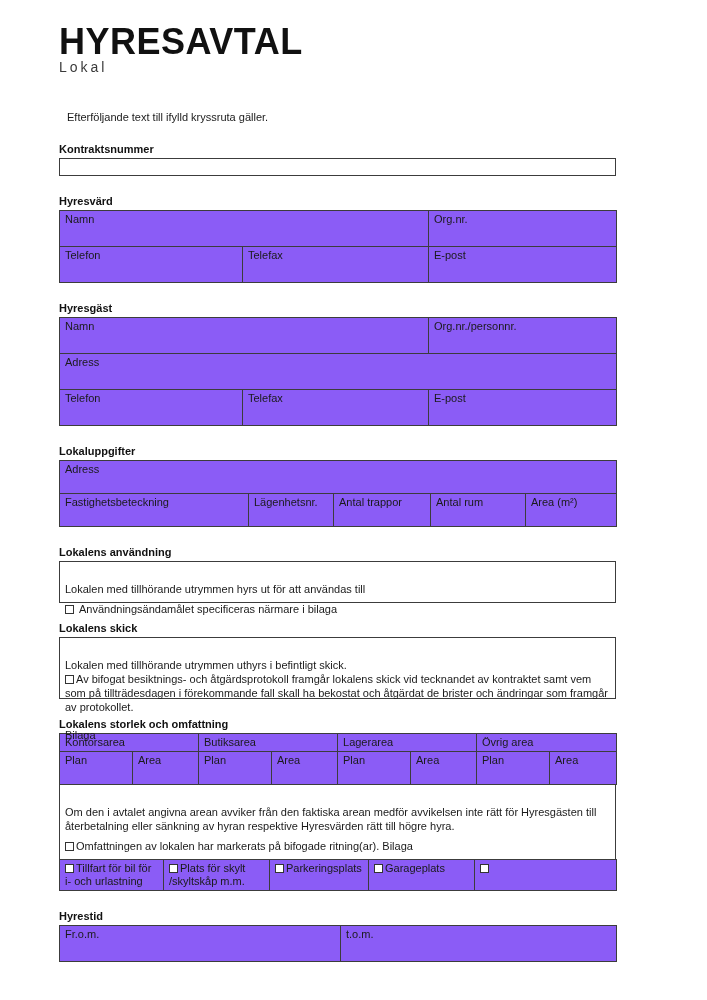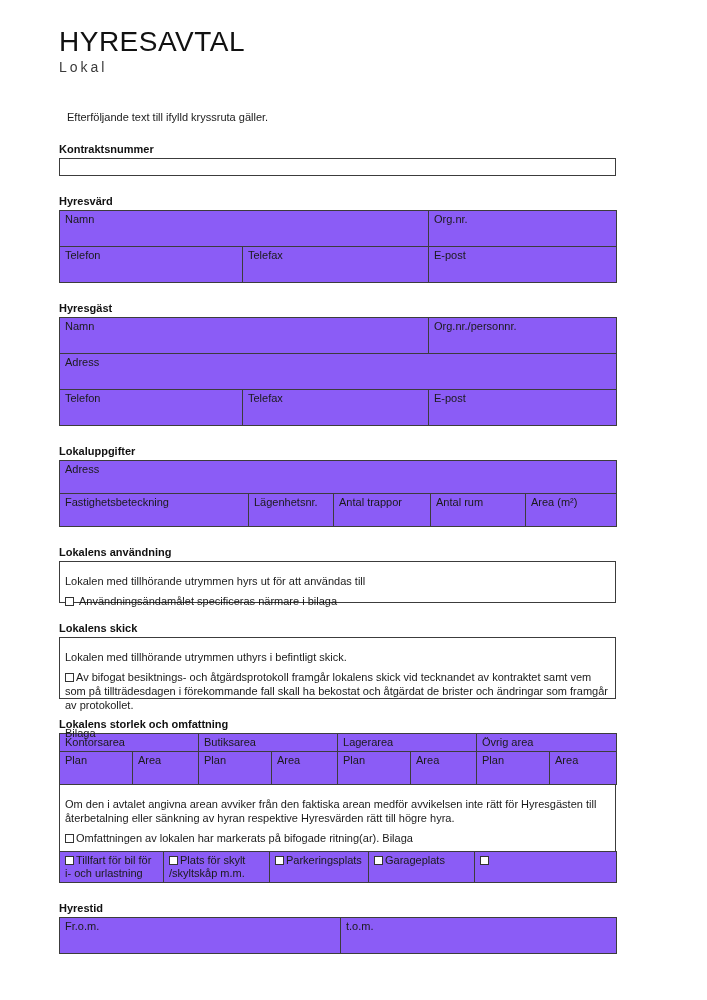--- a/index.html
+++ b/index.html
@@ -14,22 +14,22 @@
     height: 1000px;
     background: #ffffff;
     overflow: hidden;
   }
   .content {
     margin-left: 59px;
     width: 557px;
     padding-top: 28px;
   }
   .title {
-    font-size: 28px;
-    font-weight: 400;
+    font-size: 36px;
+    font-weight: 700;
     letter-spacing: 0.5px;
     color: #111111;
     line-height: 28px;
   }
   .subtitle {
     font-size: 14px;
     letter-spacing: 3px;
     color: #3a3a3a;
     margin-top: 4px;
     line-height: 15px;
@@ -65,41 +65,41 @@
     font-size: 11px;
     line-height: 13px;
     background: #8b5cf6;
   }
   tr.r36 td { height: 36px; }
   tr.r33 td { height: 33px; }
   tr.r18 td { height: 18px; }
   tr.r31 td { height: 31px; }
   .box {
     border: 1px solid #3c3c3c;
-    padding: 12px 5px;
+    padding: 20px 5px;
     font-size: 11px;
     line-height: 14px;
     background: #ffffff;
   }
   .box-anvandning { height: 42px; }
   .box-skick { height: 62px; }
   .box-mid { margin-top: -1px; padding-bottom: 6px; }
   .opts-table { margin-top: -1px; padding-left: 48px; }
   .cb-line { margin-top: 6px; }
   .cb {
     display: inline-block;
     width: 9px;
     height: 9px;
     border: 1px solid #333333;
     background: #ffffff;
     vertical-align: -1px;
     margin-right: 2px;
   }
   .cb.sp { margin-right: 5px; }
-  .skick-par { margin-top: 6px; }
+  .skick-par { }
   .skick-bilaga { margin-top: 14px; }
   .opts-table td { font-size: 10.5px; line-height: 13px; padding: 3px 4px; }
 </style>
 </head>
 <body>
 
 <div class="page">
   <div class="content">
 
     <div class="title">HYRESAVTAL</div>

